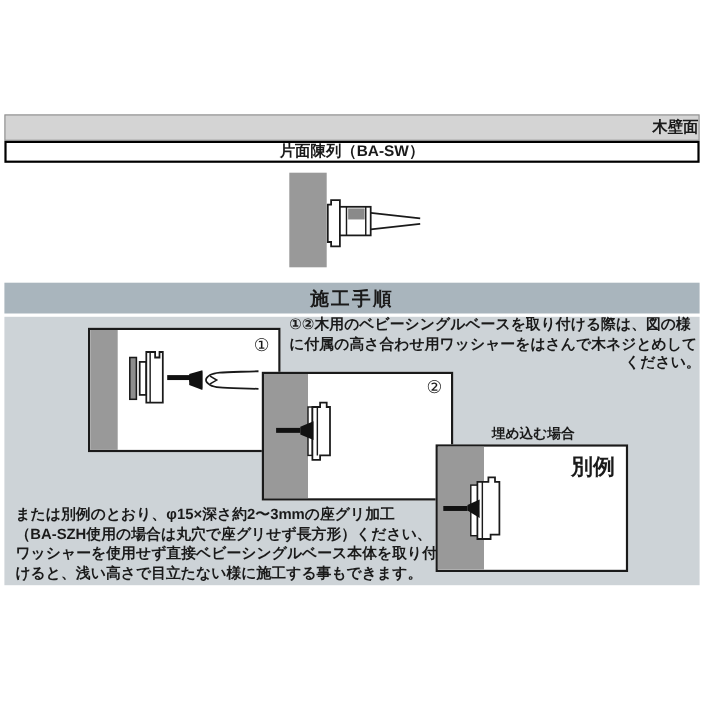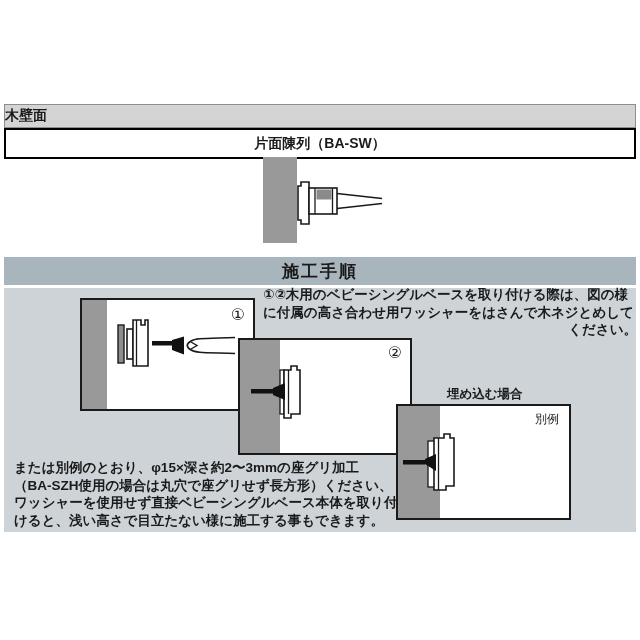--- a/index.html
+++ b/index.html
@@ -8,25 +8,25 @@
   #canvas {
     position:relative; width:640px; height:640px; background:#ffffff;
     overflow:hidden;
   }
   .abs { position:absolute; }
 
   
   .wall-label-bar {
     left:4px; top:104px; width:632px; height:24px;
     background:#d4d4d4; border:1px solid #8e8e8e;
-    display:flex; align-items:center; justify-content:flex-start;
+    display:flex; align-items:center; justify-content:flex-end;
     font-size:14px; font-weight:bold;
   }
   .product-bar {
-    left:4px; top:128px; width:632px; height:31px;
+    left:4px; top:128px; width:632px; height:20px;
     background:#ffffff; border:2px solid #000;
     display:flex; align-items:center; justify-content:center;
     font-size:14px; font-weight:bold;
   }
 
   
   .wall-strip-top { left:263px; top:157px; width:34px; height:86px; background:#999999; }
   .product-svg { left:292px; top:176px; }
 
   
@@ -56,21 +56,21 @@
   .note-text {
     left:263px; top:286px; width:374px;
     font-size:13.5px; line-height:17.5px; font-weight:600;
   }
   .note-text .line3 { text-align:right; }
 
   .embed-label {
     left:447px; top:386px; font-size:12.5px; font-weight:bold;
   }
   .alt-label {
-    position:absolute; right:10px; top:5px; font-size:12px; font-weight:normal;
+    position:absolute; right:10px; top:5px; font-size:20px; font-weight:bold;
   }
 
   .alt-note-text {
     left:14px; top:459px; width:400px;
     font-size:13.5px; line-height:17.5px; font-weight:600;
   }
 
   .t { display:block; }
 </style>
 </head>

